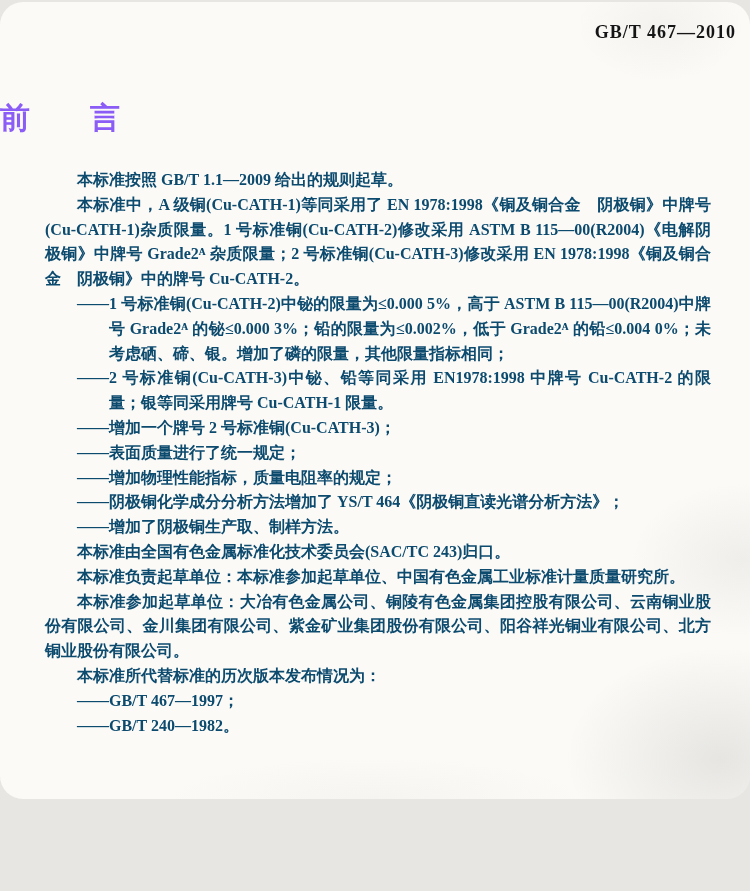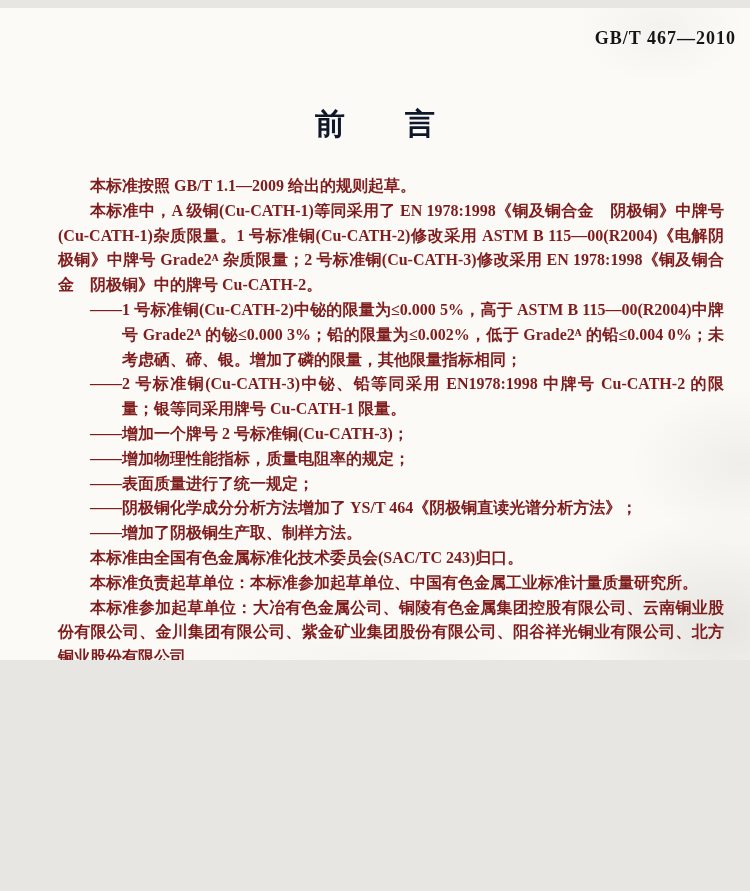--- a/index.html
+++ b/index.html
@@ -1,23 +1,24 @@
 <!DOCTYPE html>
 <html><head>
 <meta charset="utf-8">
 <style>
   html,body{margin:0;padding:0;background:#e8e6e2;}
   .page{
     position:relative;
-    width:750px;height:652px;
-    margin:8px auto;
+    width:750px;height:797px;
+    margin:2px auto;
     background:#fbfaf7;
     overflow:hidden;
     font-family:"Liberation Serif","DejaVu Serif",serif;
     color:#1b1b1b;
+    border-radius:23px;
   }
   
   .scan-noise{
     position:absolute;inset:0;pointer-events:none;
     background:
       radial-gradient(220px 160px at 96% 95%, rgba(120,120,118,0.16), rgba(120,120,118,0) 70%),
       radial-gradient(160px 110px at 99% 70%, rgba(130,130,128,0.10), rgba(130,130,128,0) 70%),
       radial-gradient(120px 80px at 88% 3%, rgba(140,140,138,0.07), rgba(140,140,138,0) 70%),
       radial-gradient(300px 60px at 50% 100%, rgba(140,140,138,0.05), rgba(140,140,138,0) 70%);
   }
@@ -25,33 +26,32 @@
     position:absolute;
     top:20px;right:14px;
     font-size:18px;
     font-weight:bold;
     letter-spacing:1px;
     color:#151515;
   }
   .doc-title{
     position:absolute;
     top:96px;left:0;right:0;
-    text-align:center;
     font-size:30px;
     font-weight:bold;
-    color:#0f172a;
+    color:#8b5cf6;
   }
   .body{
     position:absolute;
-    top:166px;left:58px;
+    top:166px;left:45px;
     width:666px;
     font-size:16px;
     font-weight:bold;
     line-height:24.8px;
-    color:#7f1d1d;
+    color:#0c4a6e;
   }
   .body p{
     margin:0;
     text-align:justify;
   }
   .ind{text-indent:2em;}
   .hang{padding-left:4em;text-indent:-2em;}
 </style>
 </head>
 <body>
@@ -62,23 +62,24 @@
   <div class="doc-number">GB/T 467—2010</div>
 
   <div class="doc-title">前　　言</div>
 
   <div class="body">
     <p class="ind">本标准按照 GB/T 1.1—2009 给出的规则起草。</p>
     <p class="ind">本标准中，A 级铜(Cu-CATH-1)等同采用了 EN 1978:1998《铜及铜合金　阴极铜》中牌号(Cu-CATH-1)杂质限量。1 号标准铜(Cu-CATH-2)修改采用 ASTM B 115—00(R2004)《电解阴极铜》中牌号 Grade2ᴬ 杂质限量；2 号标准铜(Cu-CATH-3)修改采用 EN 1978:1998《铜及铜合金　阴极铜》中的牌号 Cu-CATH-2。</p>
     <p class="hang">——1 号标准铜(Cu-CATH-2)中铋的限量为≤0.000 5%，高于 ASTM B 115—00(R2004)中牌号 Grade2ᴬ 的铋≤0.000 3%；铅的限量为≤0.002%，低于 Grade2ᴬ 的铅≤0.004 0%；未考虑硒、碲、银。增加了磷的限量，其他限量指标相同；</p>
     <p class="hang">——2 号标准铜(Cu-CATH-3)中铋、铅等同采用 EN1978:1998 中牌号 Cu-CATH-2 的限量；银等同采用牌号 Cu-CATH-1 限量。</p>
     <p class="ind">——增加一个牌号 2 号标准铜(Cu-CATH-3)；</p>
+    <p class="ind">——表面质量进行了统一规定；</p>
     <p class="ind">——增加物理性能指标，质量电阻率的规定；</p>
-    <p class="ind">——表面质量进行了统一规定；</p>
     <p class="ind">——阴极铜化学成分分析方法增加了 YS/T 464《阴极铜直读光谱分析方法》；</p>
     <p class="ind">——增加了阴极铜生产取、制样方法。</p>
     <p class="ind">本标准由全国有色金属标准化技术委员会(SAC/TC 243)归口。</p>
     <p class="ind">本标准负责起草单位：本标准参加起草单位、中国有色金属工业标准计量质量研究所。</p>
     <p class="ind">本标准参加起草单位：大冶有色金属公司、铜陵有色金属集团控股有限公司、云南铜业股份有限公司、金川集团有限公司、紫金矿业集团股份有限公司、阳谷祥光铜业有限公司、北方铜业股份有限公司。</p>
+    <p class="ind">本标准所代替标准的历次版本发布情况为：</p>
     <p class="ind">——GB/T 467—1997；</p>
     <p class="ind">——GB/T 240—1982。</p>
   </div>
 </div>
 
 </body></html>

